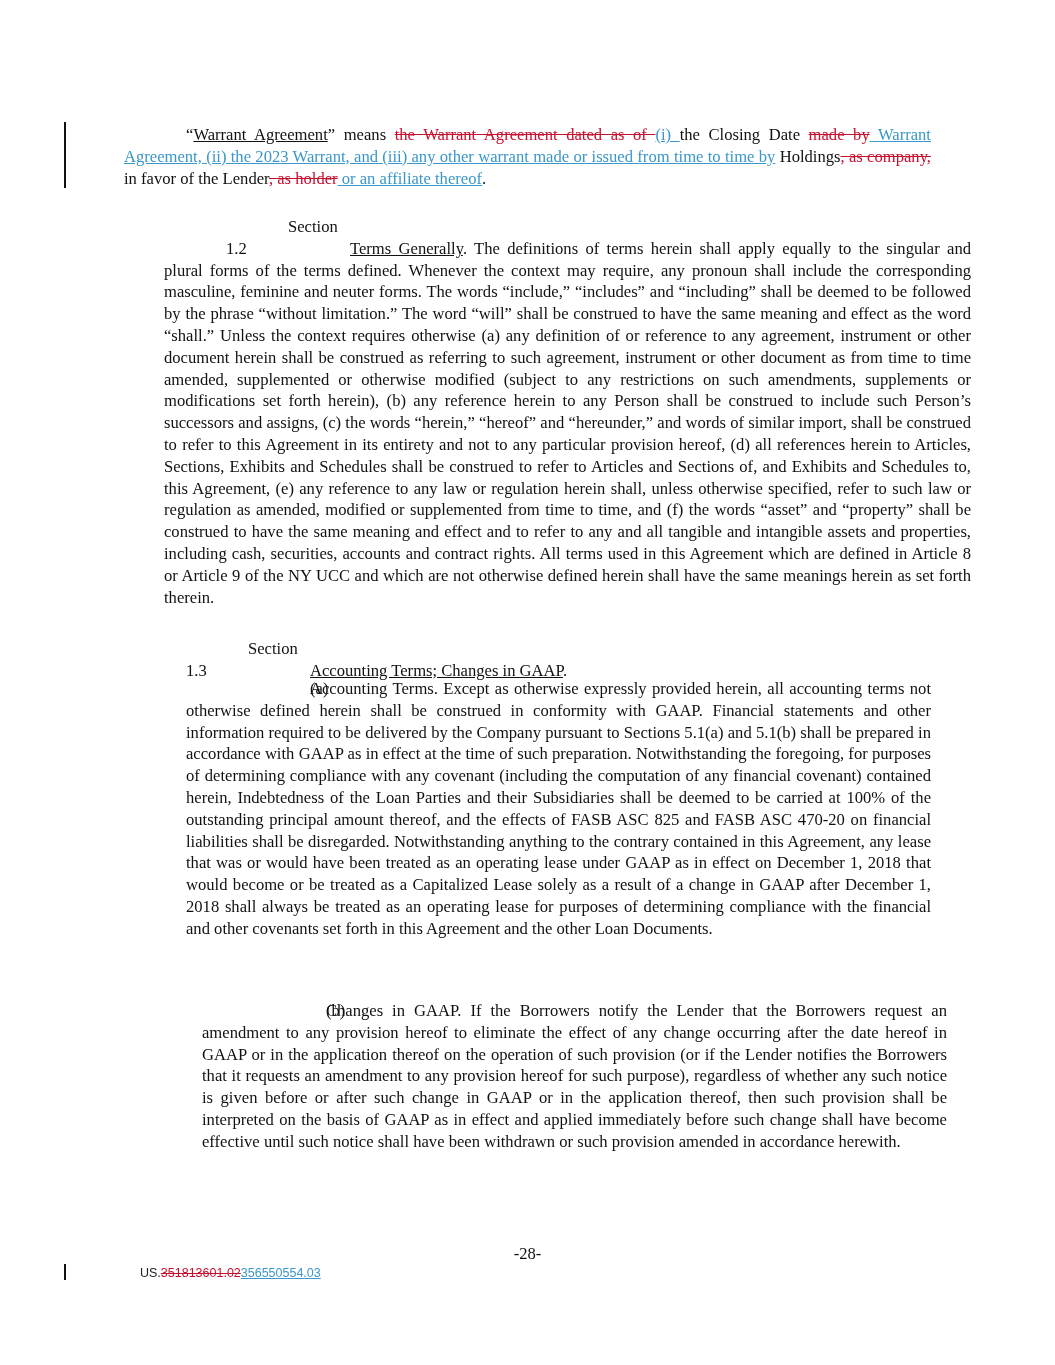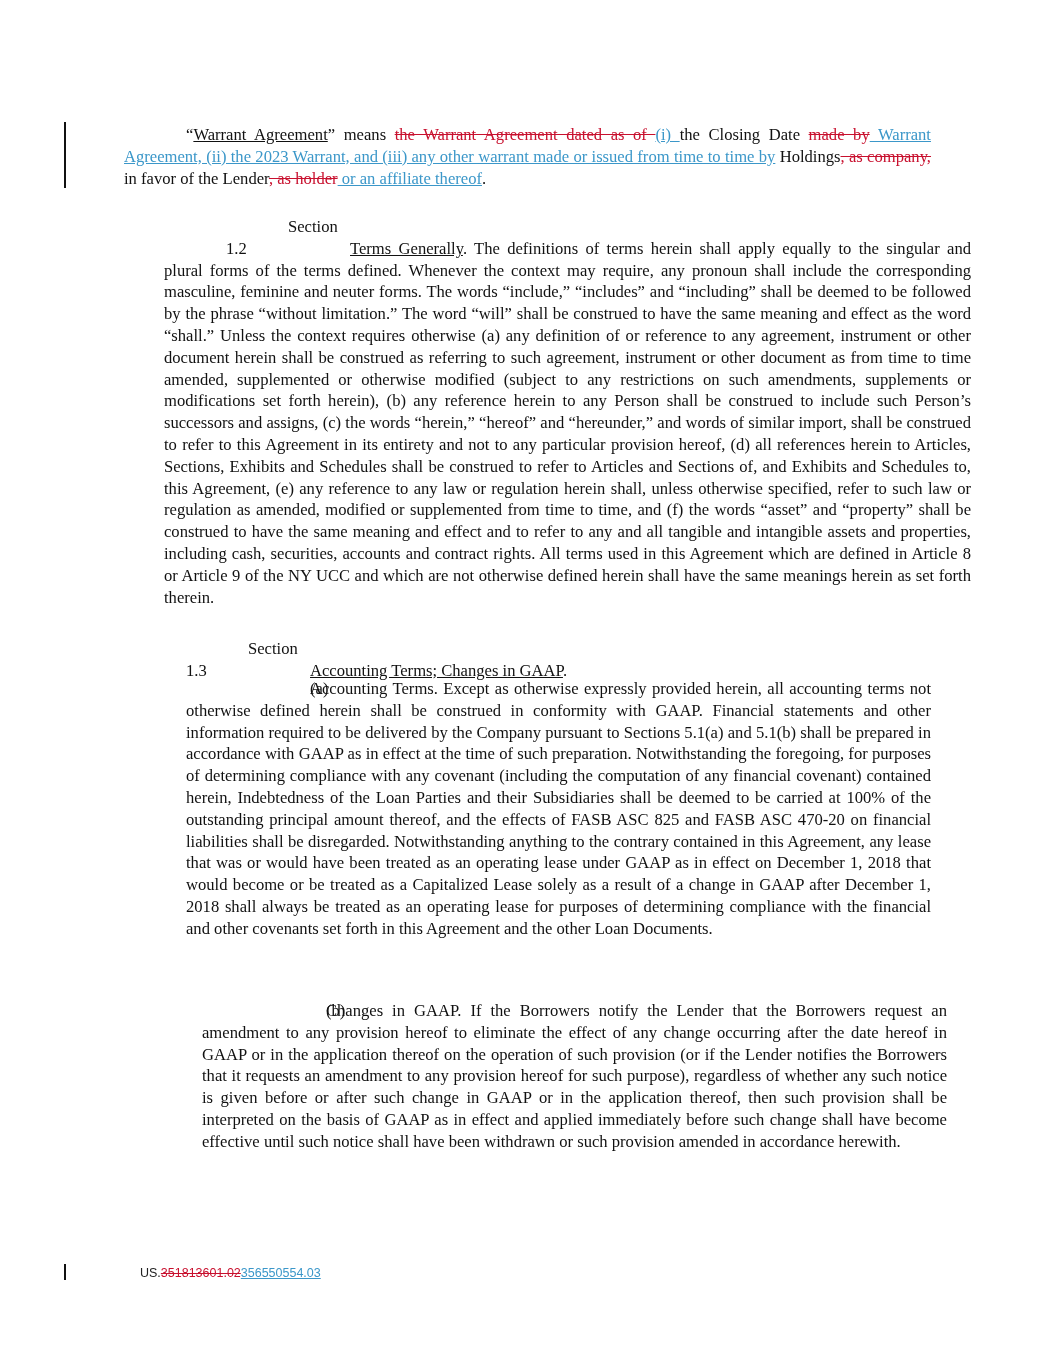--- a/index.html
+++ b/index.html
@@ -49,18 +49,19 @@
       <span class="tab" style="width:62px;">(a)</span><span class="i">Accounting Terms</span><span>.  Except as otherwise expressly provided herein, all accounting terms not otherwise defined herein shall be construed in conformity with GAAP.  Financial statements and other information required to be delivered by the Company pursuant to Sections 5.1(a) and 5.1(b) shall be prepared in accordance with GAAP as in effect at the time of such preparation.  Notwithstanding the foregoing, for purposes of determining compliance with any covenant (including the computation of any financial covenant) contained herein, Indebtedness of the Loan Parties and their Subsidiaries shall be deemed to be carried at 100% of the outstanding principal amount thereof, and the effects of FASB ASC 825 and FASB ASC 470-20 on financial liabilities shall be disregarded.  Notwithstanding anything to the contrary contained in this Agreement, any lease that was or would have been treated as an operating lease under GAAP as in effect on December 1, 2018 that would become or be treated as a Capitalized Lease solely as a result of a change in GAAP after December 1, 2018 shall always be treated as an operating lease for purposes of determining compliance with the financial and other covenants set forth in this Agreement and the other Loan Documents.</span>
     </p>
   </div>
 
   <div class="text indent-block" style="top:1000px;margin-left:16px;">
     <p class="first">
       <span class="tab" style="width:62px;">(b)</span><span class="i">Changes in GAAP</span><span>.  If the Borrowers notify the Lender that the Borrowers request an amendment to any provision hereof to eliminate the effect of any change occurring after the date hereof in GAAP or in the application thereof on the operation of such provision (or if the Lender notifies the Borrowers that it requests an amendment to any provision hereof for such purpose), regardless of whether any such notice is given before or after such change in GAAP or in the application thereof, then such provision shall be interpreted on the basis of GAAP as in effect and applied immediately before such change shall have become effective until such notice shall have been withdrawn or such provision amended in accordance herewith.</span>
     </p>
   </div>
 
+  <div class="page-num">-28-</div>
 
   <div class="change-bar" style="top:1264px;height:16px;"></div>
   <div class="footer-id">
     <span>US.</span><span class="del">351813601.02</span><span class="ins">356550554.03</span>
   </div>
 </div>
 
 </body></html>

